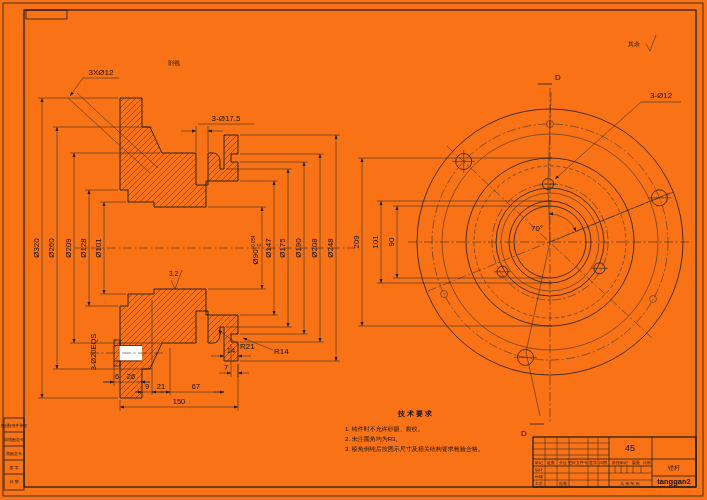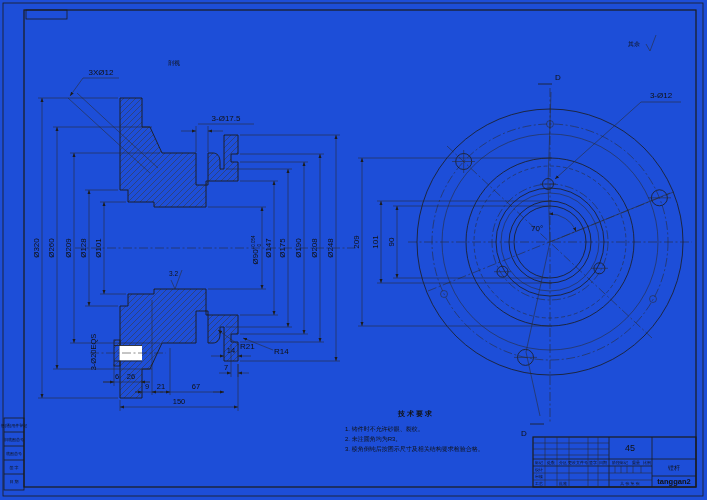--- a/index.html
+++ b/index.html
@@ -1,16 +1,16 @@
 <!DOCTYPE html>
 <html><head>
 <meta charset="utf-8">
 <style>
   html,body{margin:0;padding:0;background:#e8e8e8;}
-  .sheet{position:relative;width:707px;height:500px;background:#1d4ed8;overflow:hidden;
+  .sheet{position:relative;width:707px;height:500px;background:#f97316;overflow:hidden;
          font-family:"Liberation Sans", sans-serif;}
   svg text{fill:#111;font-family:"Liberation Sans", sans-serif;}
   .ln{stroke:#1c1c1c;stroke-width:0.8;fill:none;}
   .thick{stroke:#1c1c1c;stroke-width:1.2;fill:none;}
   .thin{stroke:#2a2a2a;stroke-width:0.55;fill:none;}
   .cl{stroke:#2a2a2a;stroke-width:0.55;fill:none;stroke-dasharray:9 2.5 2 2.5;}
   .hid{stroke:#2a2a2a;stroke-width:0.55;fill:none;stroke-dasharray:4 2.5;}
   .dim{stroke:#2a2a2a;stroke-width:0.55;fill:none;}
 </style>
 </head>

